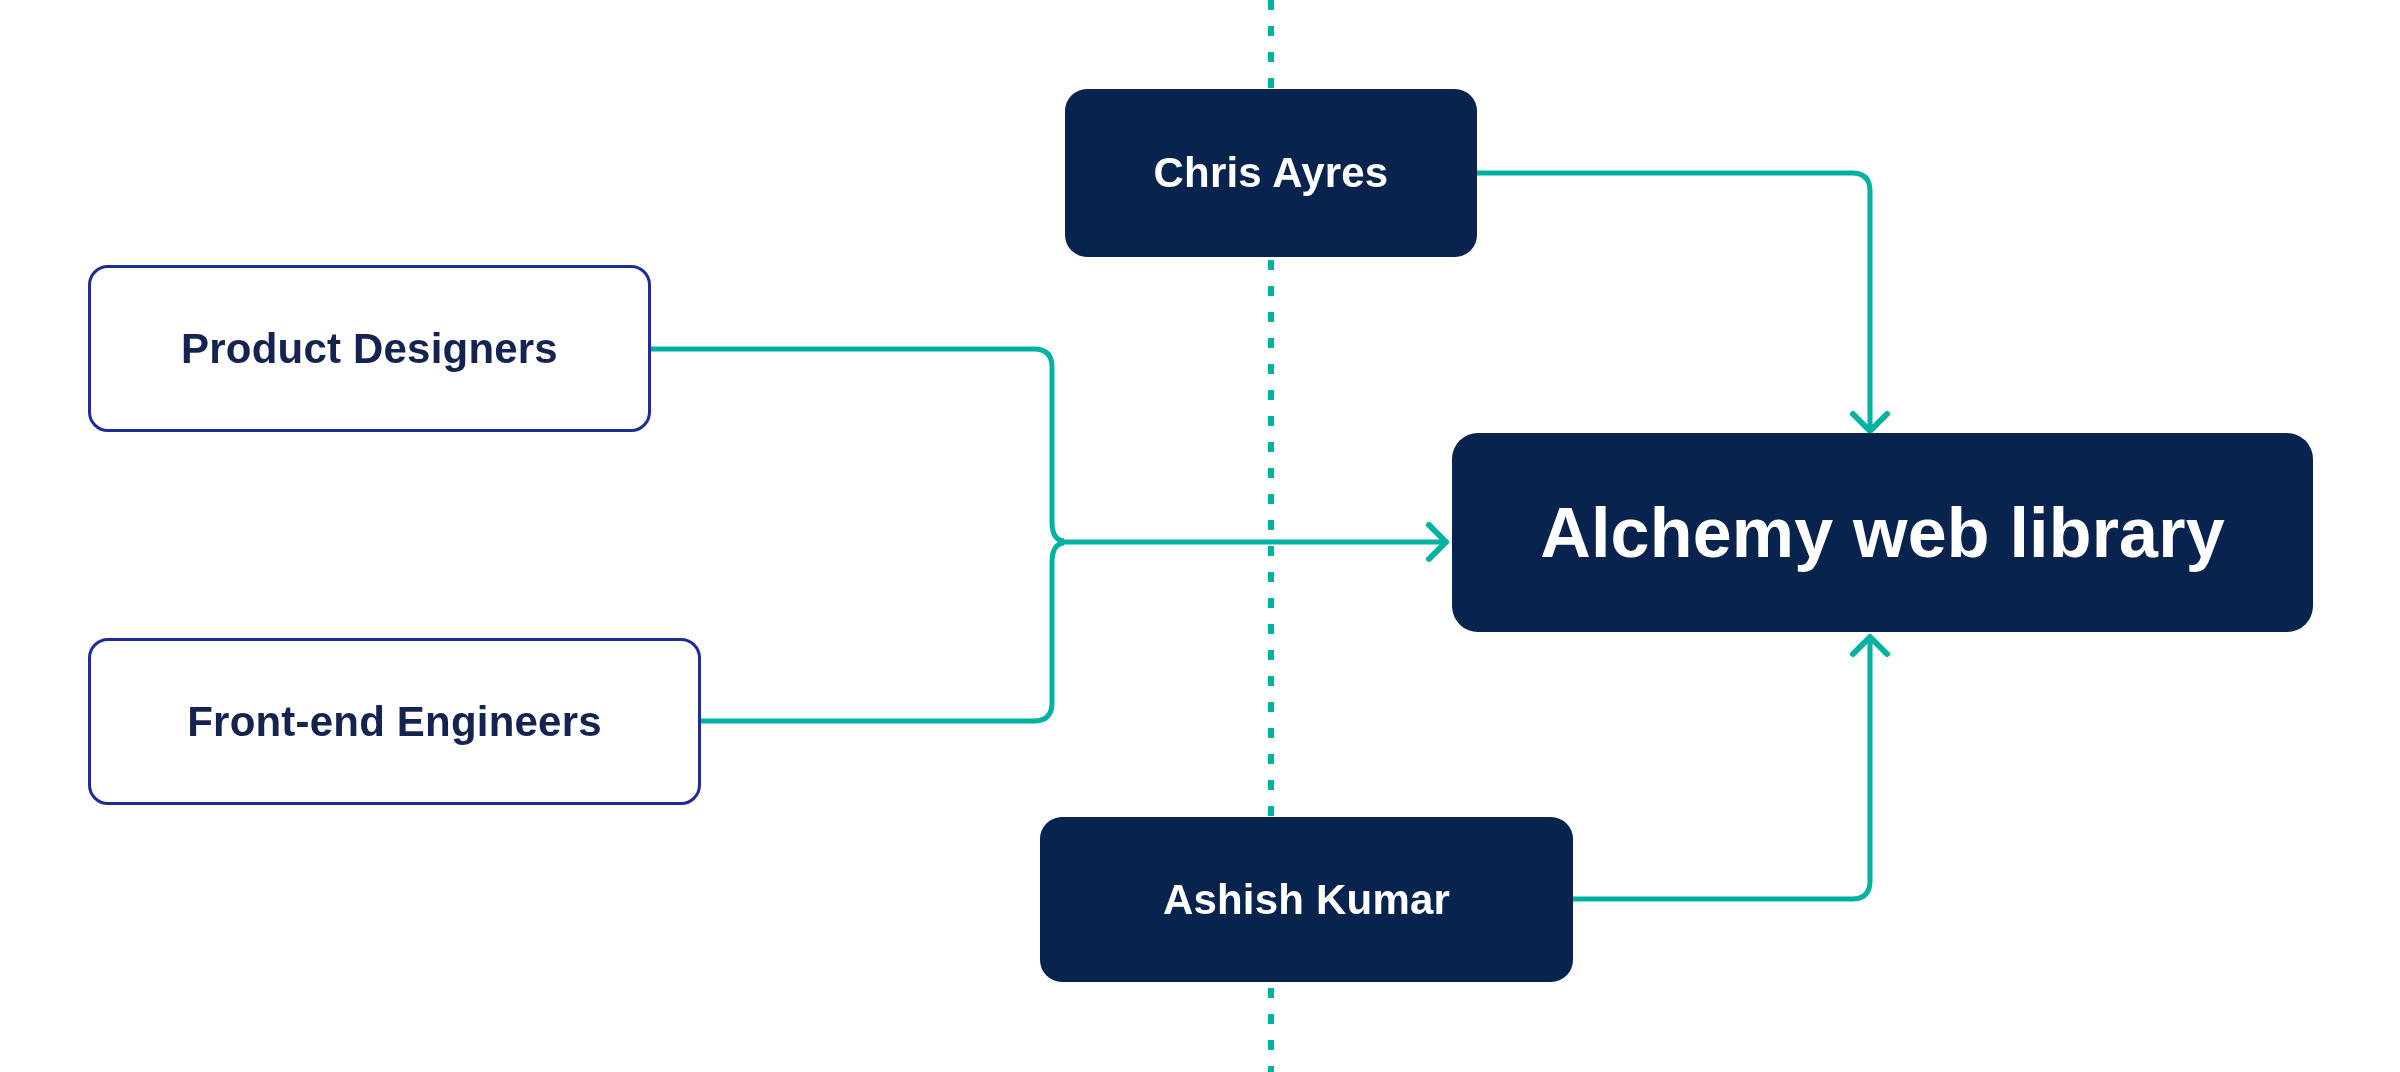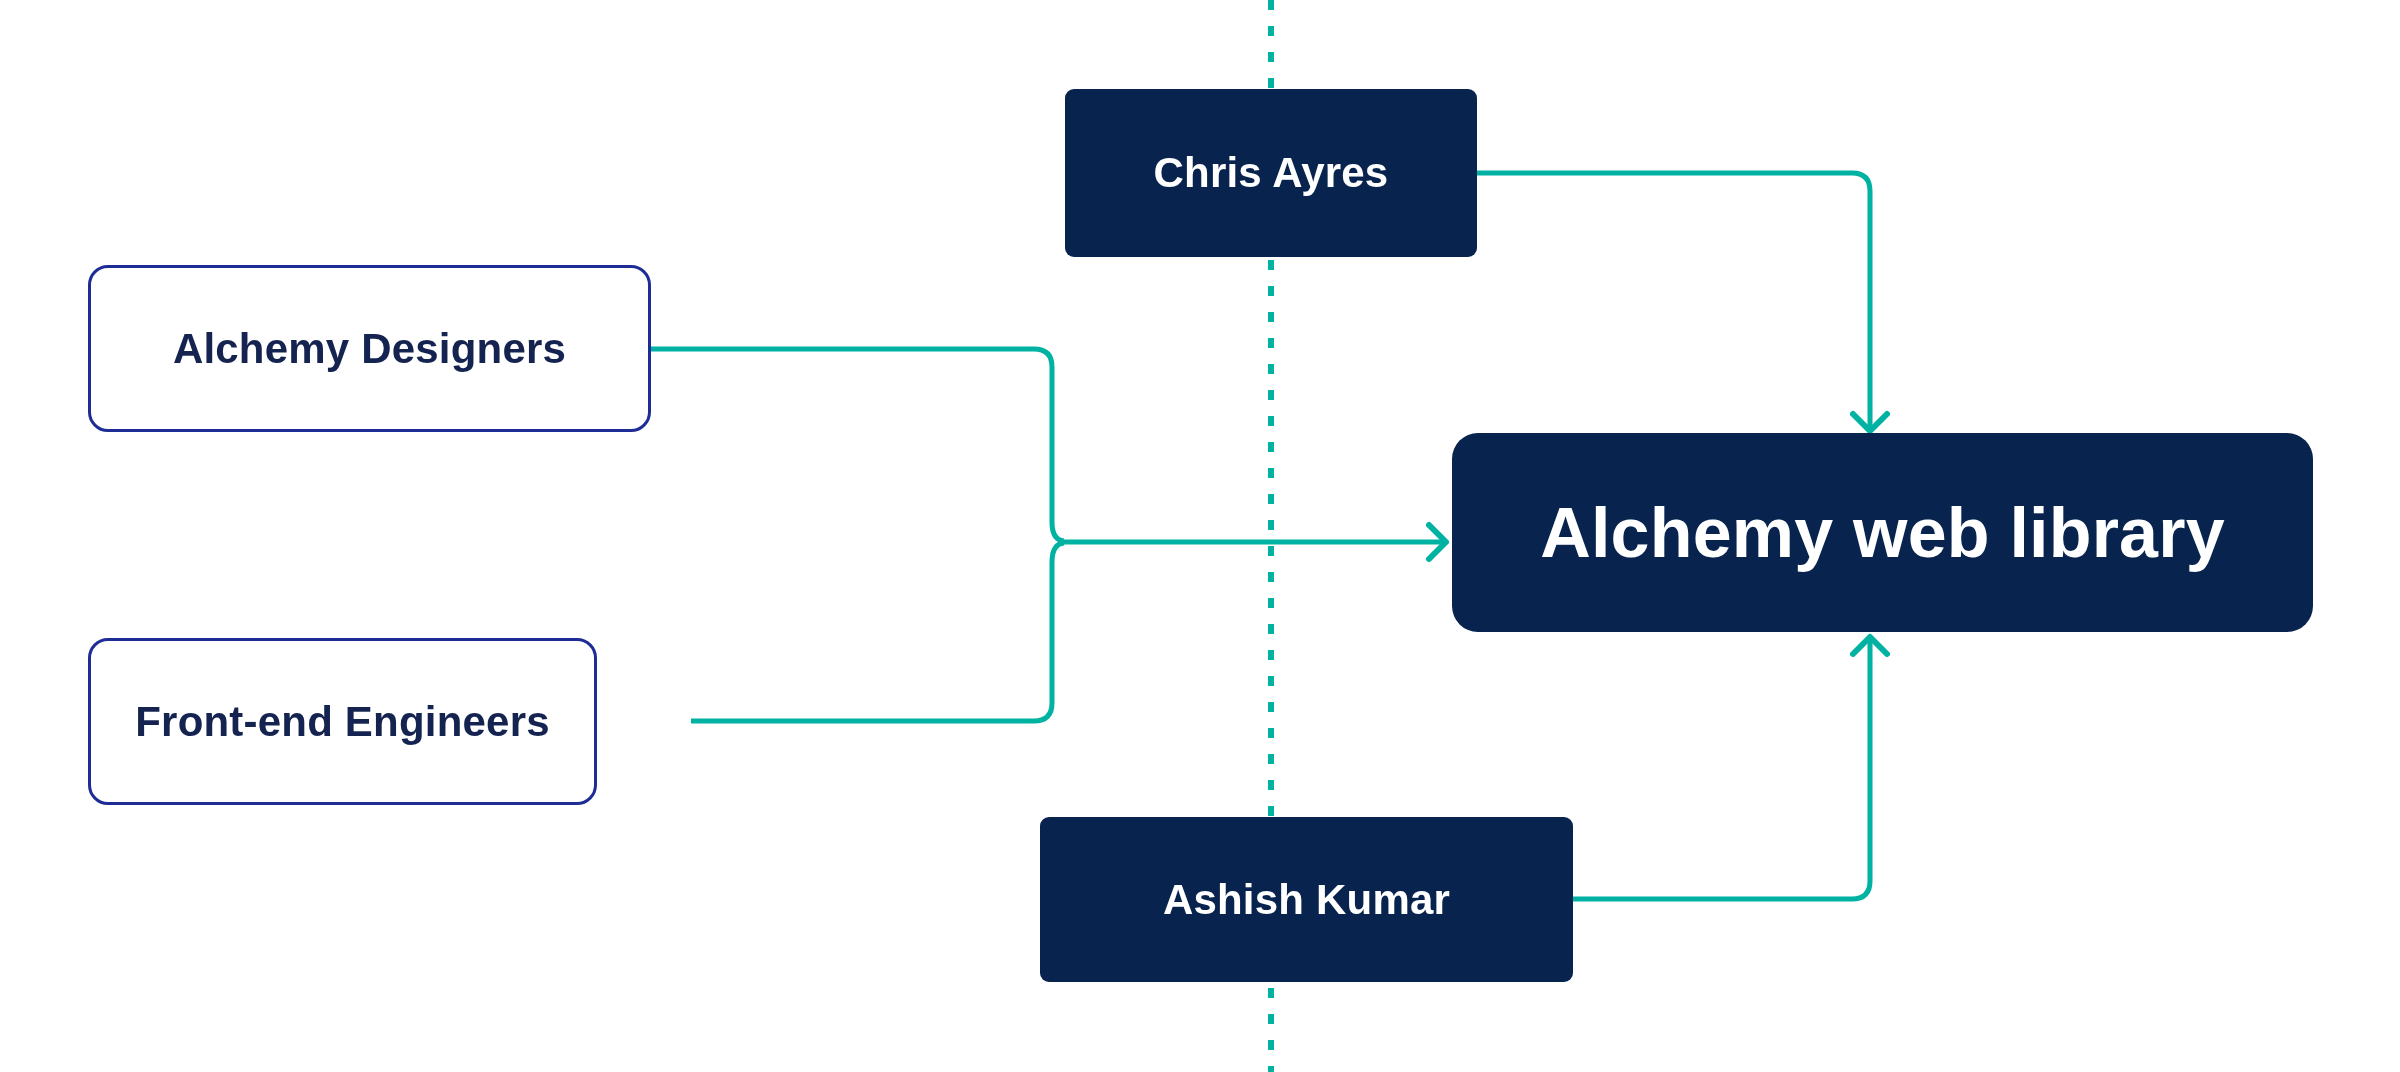--- a/index.html
+++ b/index.html
@@ -45,33 +45,33 @@
     display:flex;align-items:center;justify-content:center;
     text-align:center;
     box-sizing:border-box;
     z-index:2;
     font-weight:700;
     letter-spacing:.2px;
   }
   .node-solid{
     background:var(--navy);
     color:var(--white);
-    border-radius:9px;
+    border-radius:22px;
     font-size:42px;
   }
   .node-outline{
     background:var(--white);
     color:var(--text-navy);
     border:3px solid var(--outline-blue);
     border-radius:20px;
     font-size:42px;
   }
   .node-chris{left:1065px;top:89px;width:412px;height:168px;}
   .node-product{left:88px;top:265px;width:563px;height:167px;}
-  .node-frontend{left:88px;top:638px;width:509px;height:167px;}
+  .node-frontend{left:88px;top:638px;width:613px;height:167px;}
   .node-ashish{left:1040px;top:817px;width:533px;height:165px;}
   .node-alchemy{
     left:1452px;top:433px;width:861px;height:199px;
     border-radius:26px;
     font-size:70px;
   }
 </style>
 </head>
 <body>
 
@@ -90,21 +90,21 @@
     <path class="edge" d="M651 349 H1034 Q1052 349 1052 367 V522 Q1052 540 1064 541"></path>
 
     <path class="edge" d="M691 721 H1034 Q1052 721 1052 703 V562 Q1052 544 1064 543"></path>
 
     <path class="edge" d="M1060 542 H1443"></path>
     <polyline class="arrowhead" points="1429 525 1446 542 1429 559"></polyline>
   </svg>
 
   <div class="node node-solid node-chris">Chris Ayres</div>
 
-  <div class="node node-outline node-product">Alchemy Designers</div>
+  <div class="node node-outline node-product">Product Designers</div>
 
   <div class="node node-outline node-frontend">Front-end Engineers</div>
 
   <div class="node node-solid node-ashish">Ashish Kumar</div>
 
   <div class="node node-solid node-alchemy">Alchemy web library</div>
 
 </div>
 
 </body></html>

